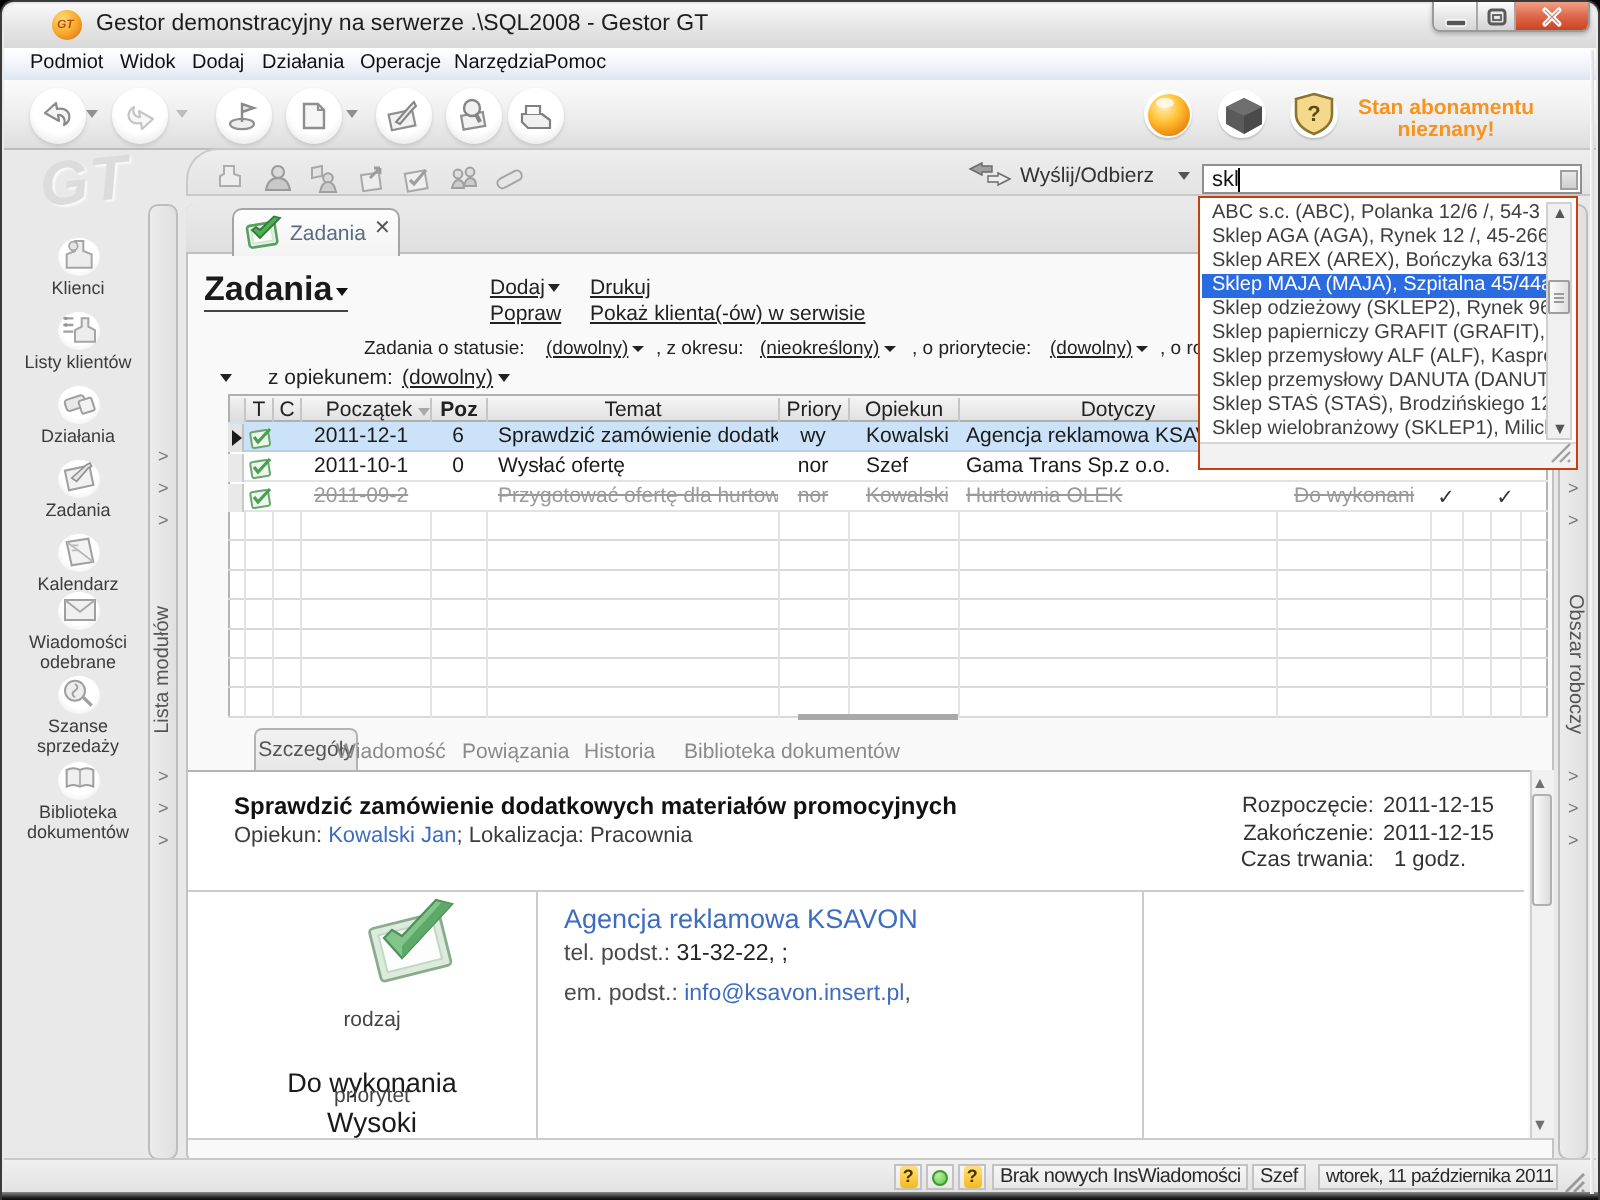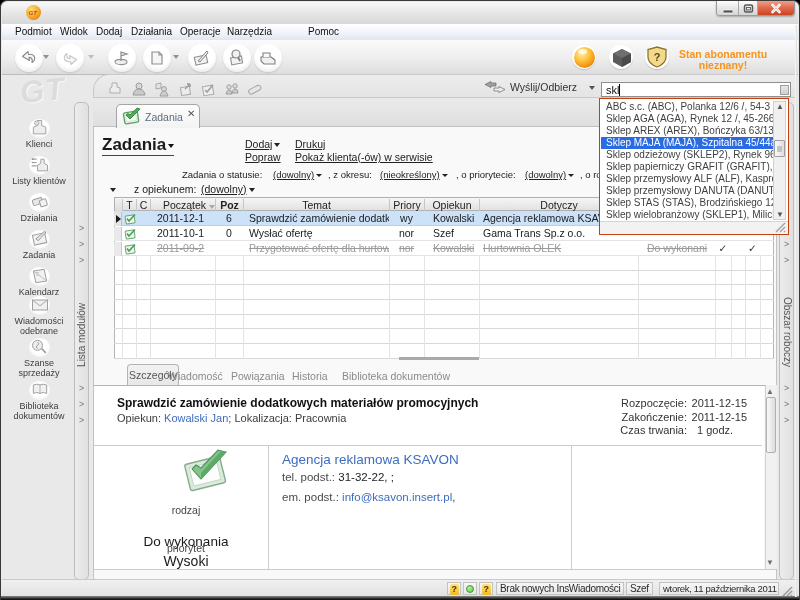--- a/index.html
+++ b/index.html
@@ -87,20 +87,21 @@
 #hr2{position:absolute;left:93px;top:568px;width:682px;height:1px;background:#ccc;}
 .dlbl{position:absolute;left:115px;width:140px;text-align:center;color:#444;}
 </style>
 </head>
 <body>
 <div id="win">
   <div id="titlebar"></div>
   <div id="appicon">
       <span>GT</span>
     </div>
+  <div id="title-text">Gestor demonstracyjny na serwerze .\SQL2008 - Gestor GT</div>
   <div id="winbtns">
     <div class="wbtn" id="btn-min" style="width:22px;">
         <svg width="22" height="15">
           <rect x="6" y="9" width="10" height="3" rx="1" fill="#555" stroke="#fff" stroke-width="0.7"></rect>
         </svg>
       </div>
     <div class="wbtn" id="btn-max" style="width:19px;">
         <svg width="19" height="15">
           <rect x="5.5" y="4" width="8" height="7" rx="1.5" fill="none" stroke="#5a5a5a" stroke-width="1.5"></rect>
           <rect x="7.5" y="6.5" width="4" height="2.5" fill="none" stroke="#5a5a5a" stroke-width="0.9"></rect>
@@ -119,21 +120,21 @@
         </svg>
       </div>
   </div>
   <div id="menubar">
     <span style="left:13px;">Podmiot</span>
       <span style="left:58px;">Widok</span>
       <span style="left:94px;">Dodaj</span>
       <span style="left:129px;">Działania</span>
       <span style="left:178px;">Operacje</span>
       <span style="left:225px;">Narzędzia</span>
-      <span style="left:258px;padding-left:48px;">Pomoc</span>
+      <span style="left:270px;">Pomoc</span>
   </div>
   <div id="toolbar"></div>
   <div class="circ" style="left:14px;">
       <svg width="20" height="20" viewBox="0 0 20 20">
         <path d="M3.5,8.5 L9,3.5 L9.5,6.5 Q14,5.5 15.5,9 Q16.5,12.5 13,14.5 Q14,11.5 12,10 Q10.8,9.2 10,9.5 L10.5,12.5 Z" fill="#f4f4f4" stroke="#8a8a8a" stroke-width="1.1" stroke-linejoin="round"></path>
       </svg>
     </div>
   <div class="tb-arrow" style="left:42px;"></div>
   <div class="circ" style="left:55px;">
       <svg width="20" height="20" viewBox="0 0 20 20">

